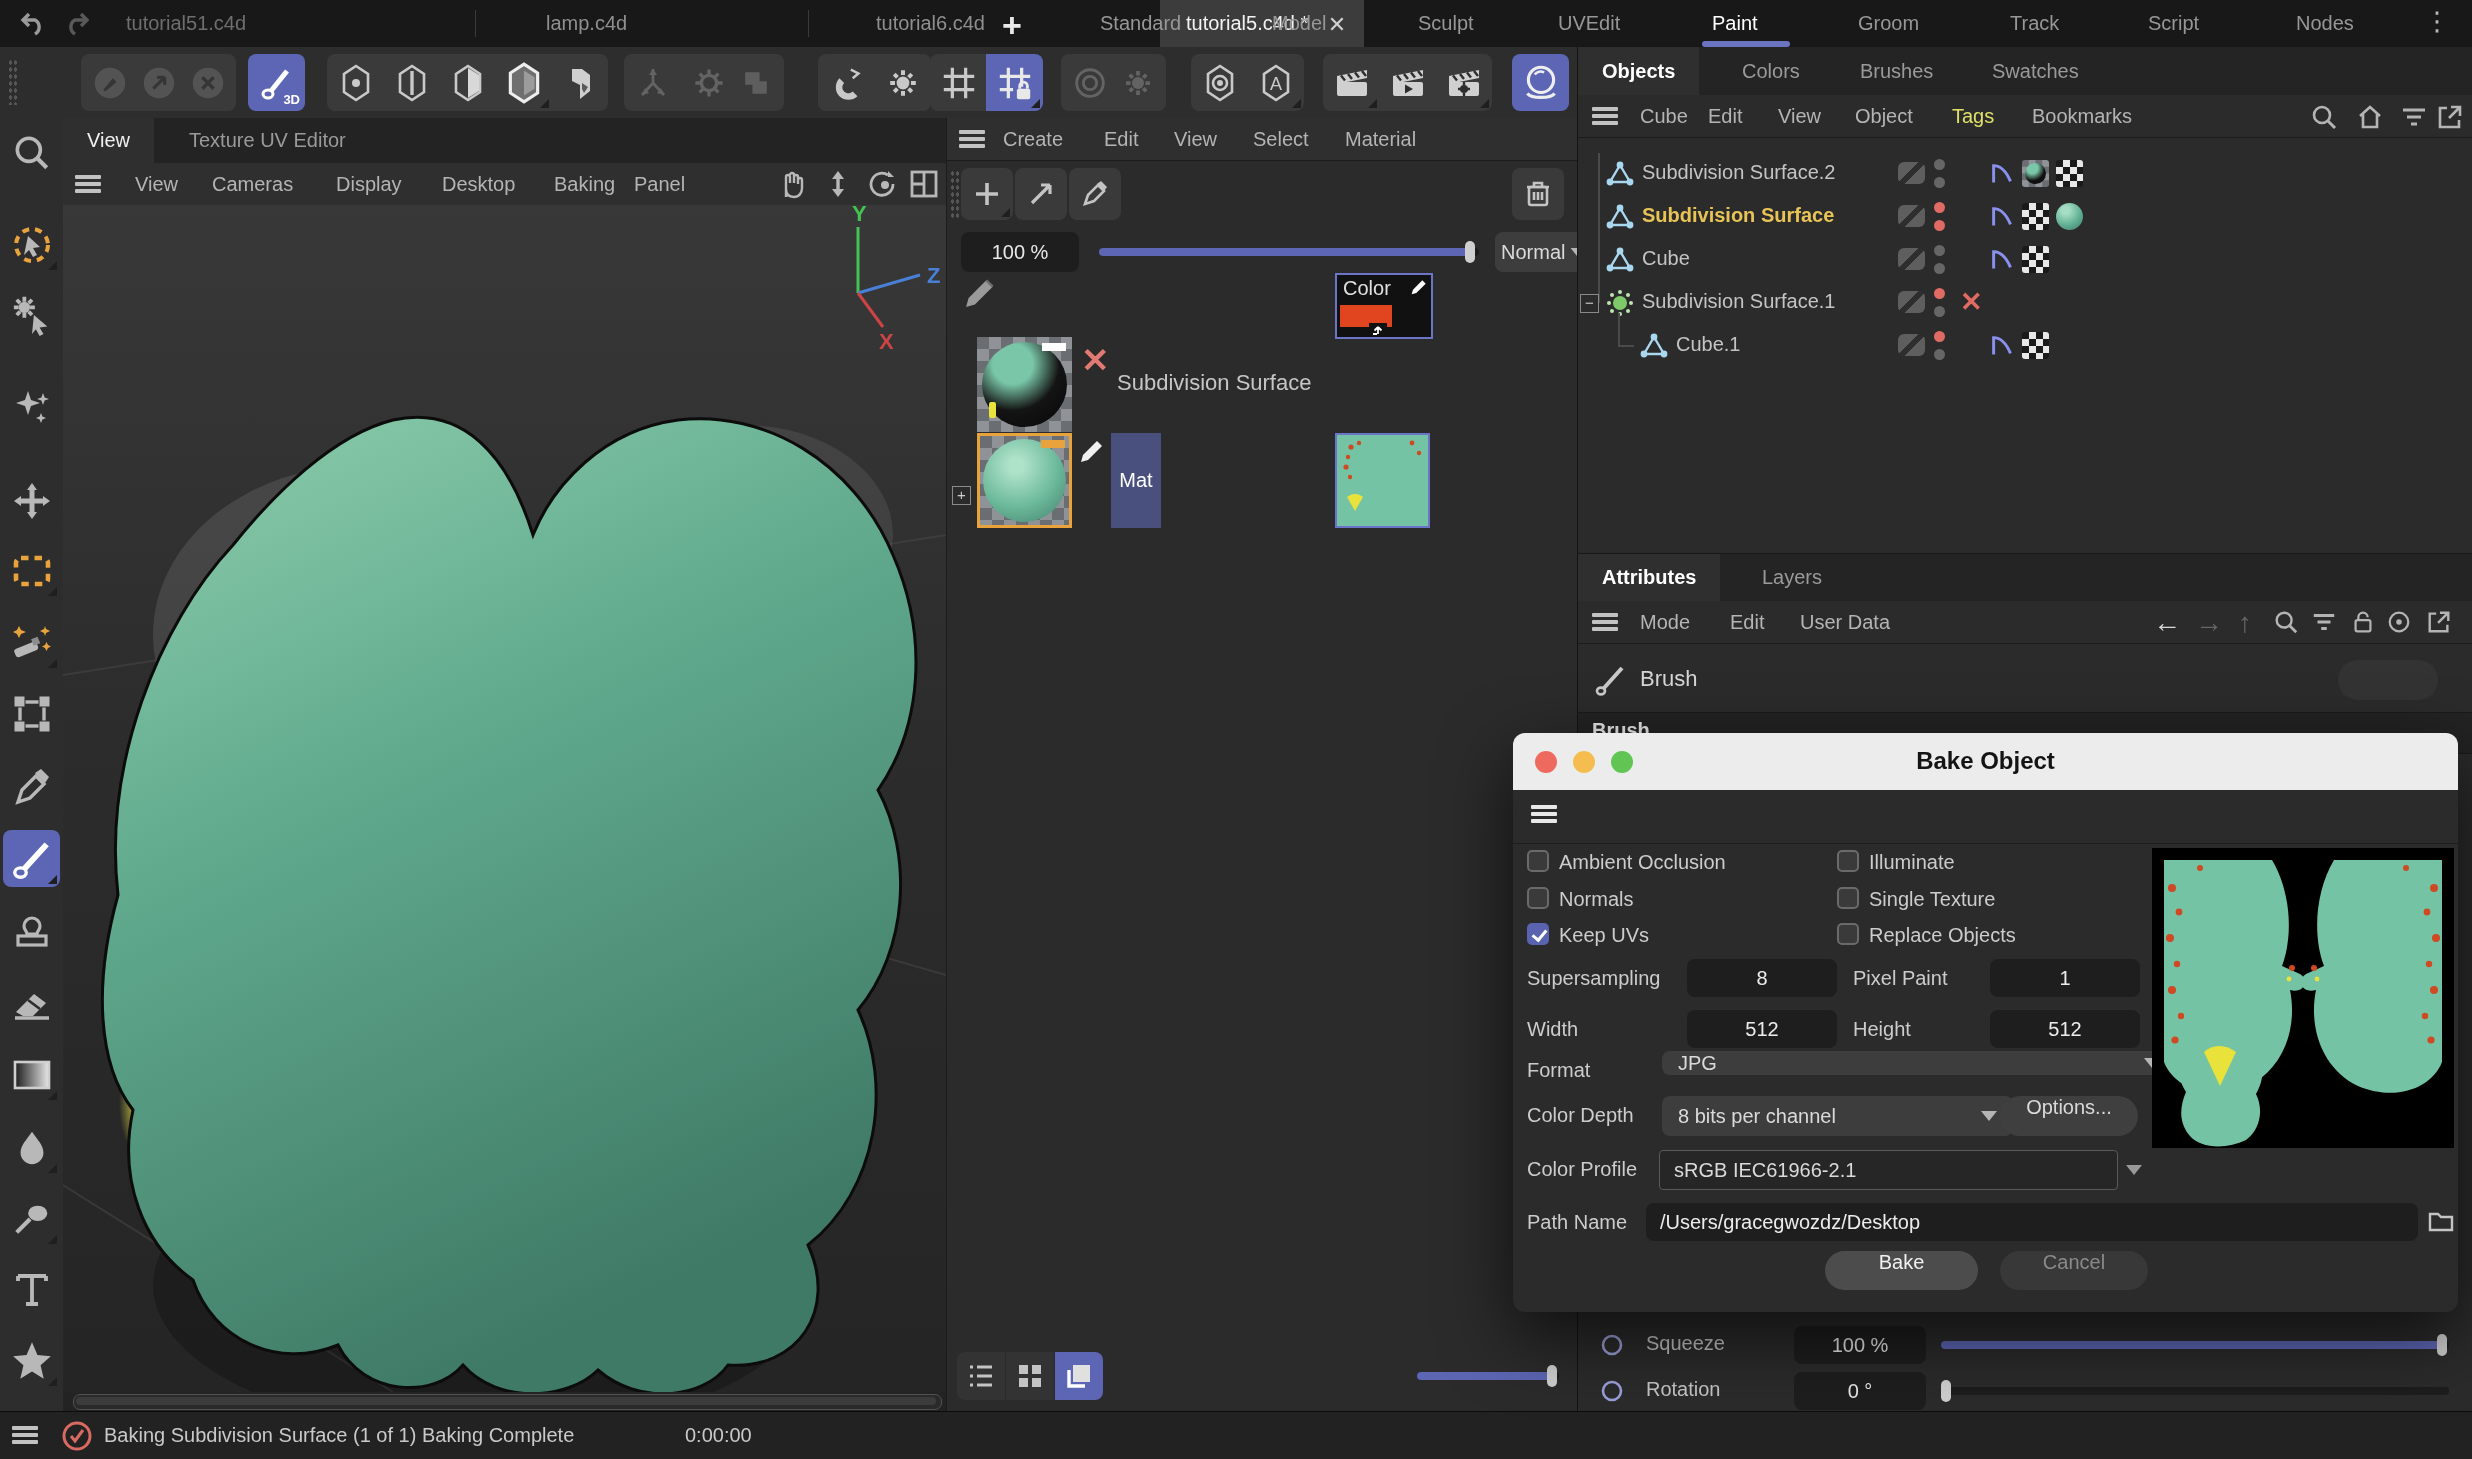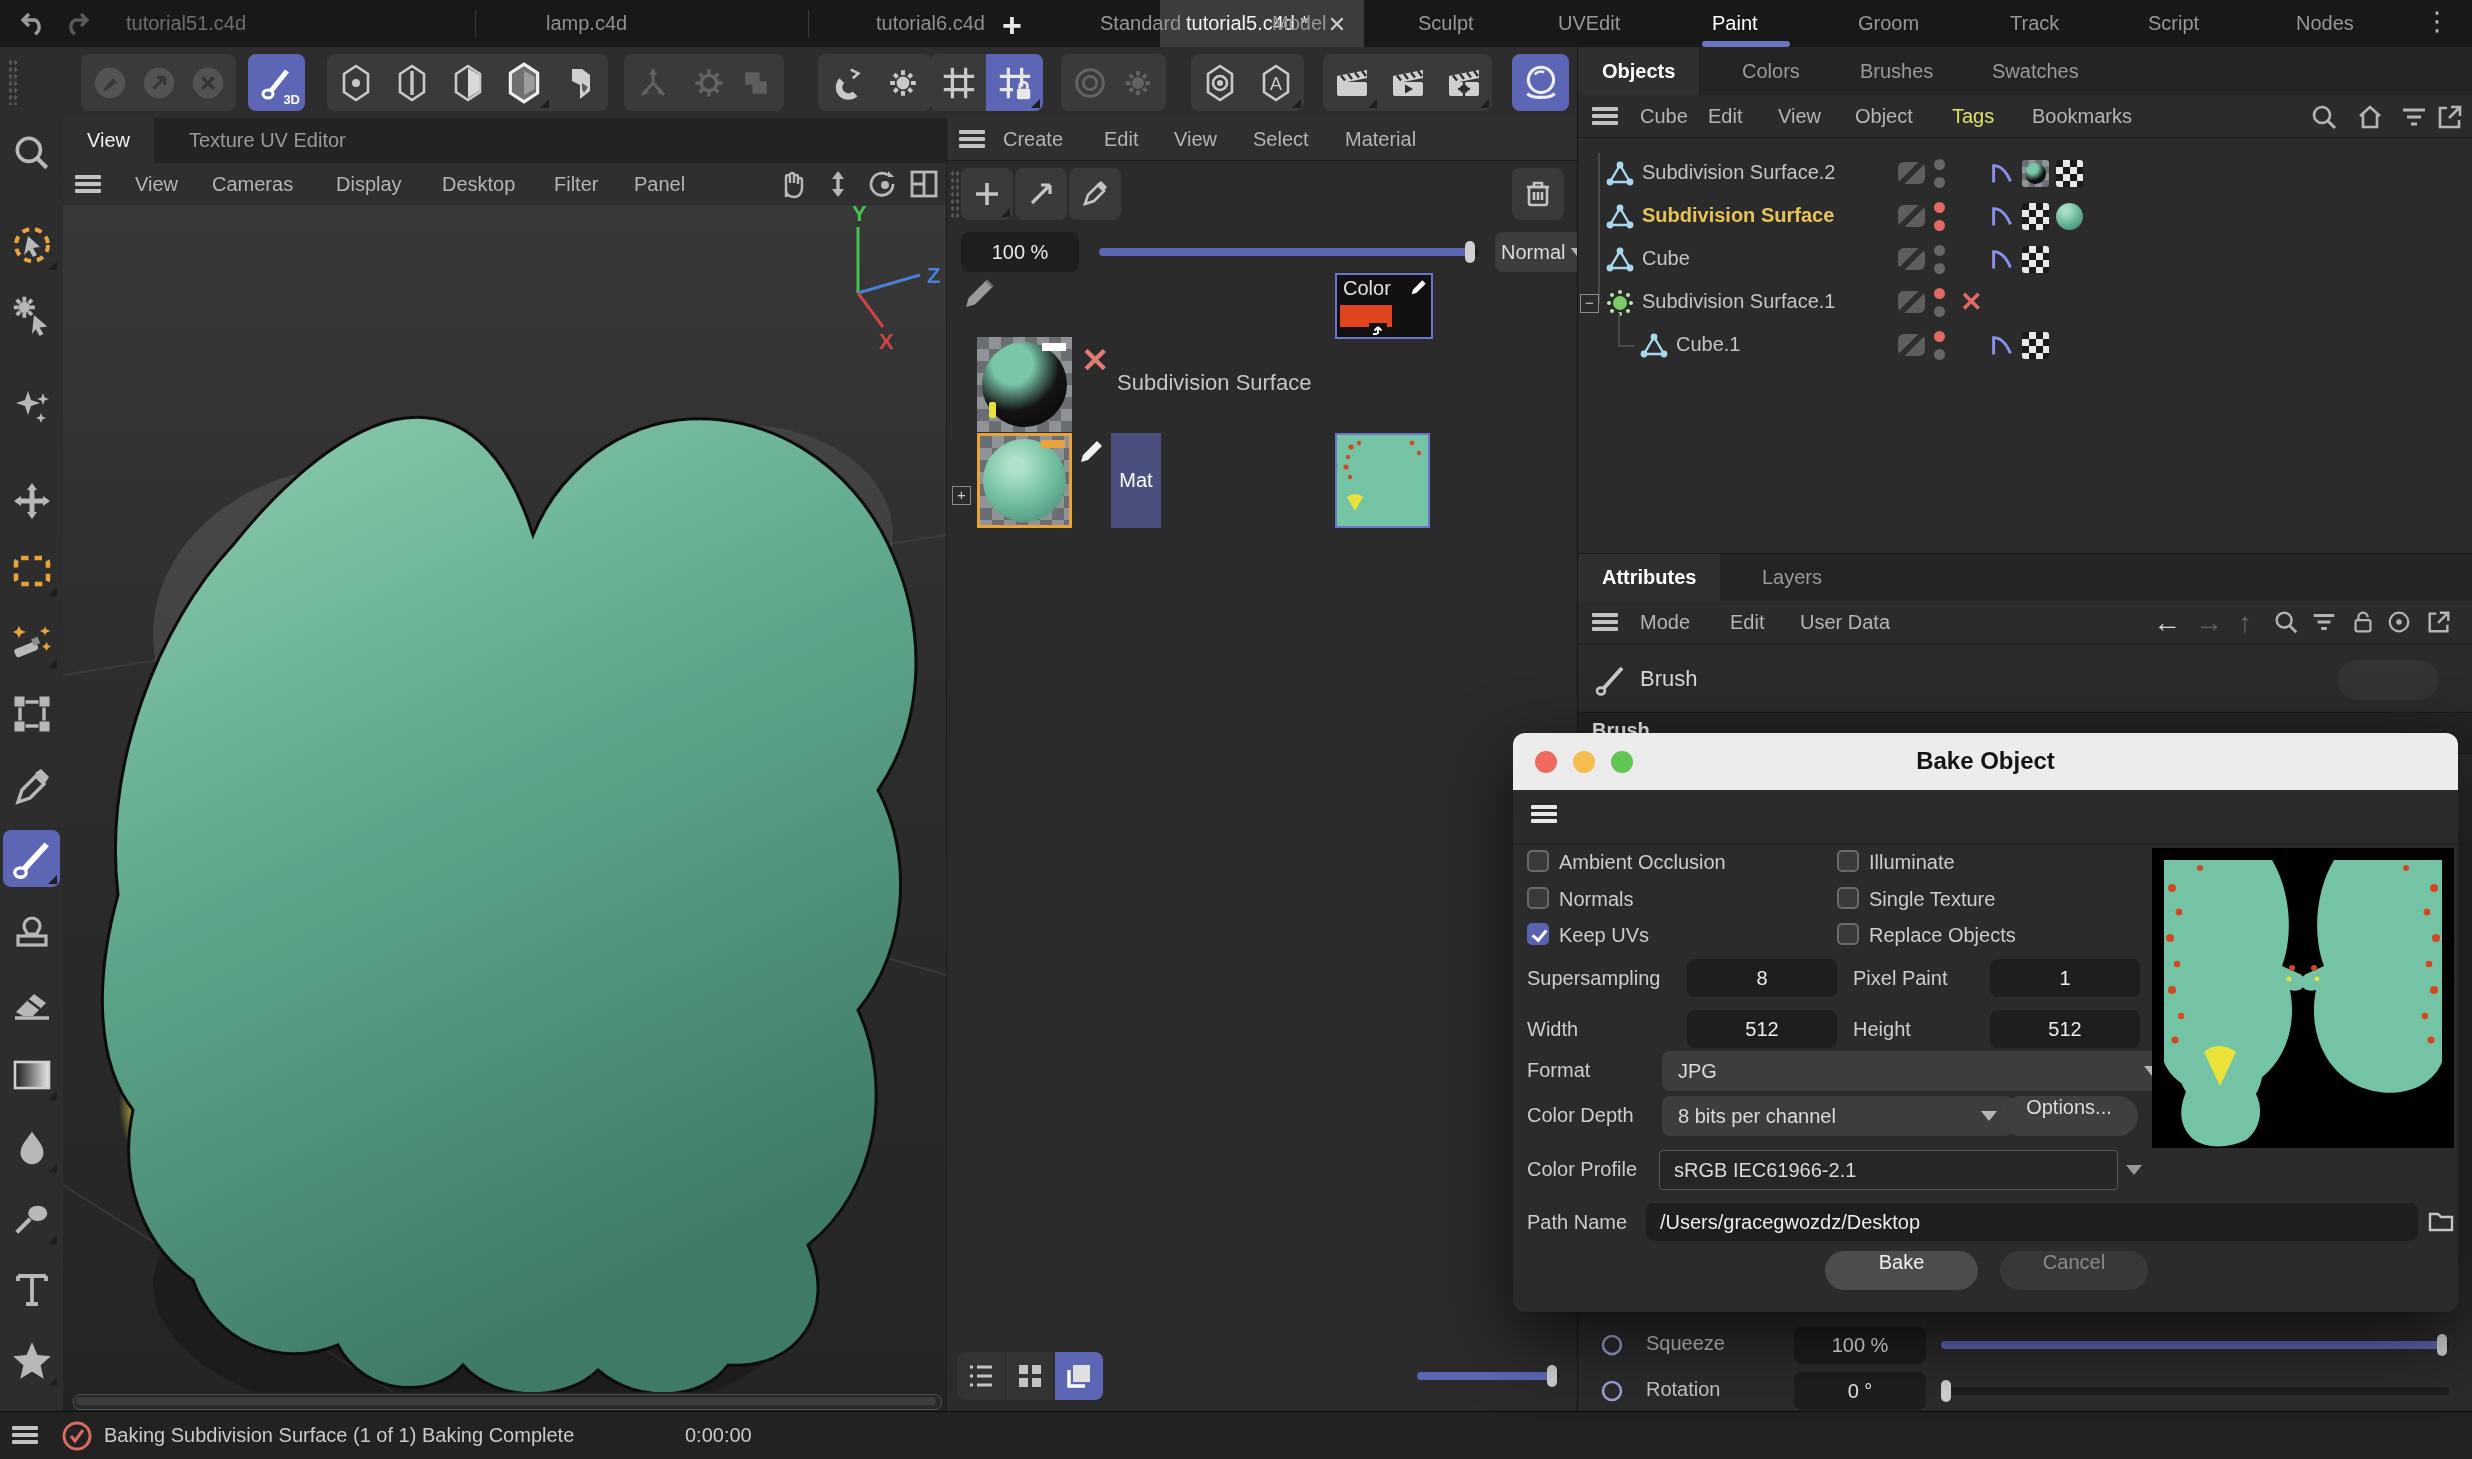--- a/index.html
+++ b/index.html
@@ -466,21 +466,21 @@
       <div class="m-item" style="left:149px">
           <span>Cameras</span>
         </div>
       <div class="m-item" style="left:273px">
           <span>Display</span>
         </div>
       <div class="m-item" style="left:379px">
           <span>Desktop</span>
         </div>
       <div class="m-item" style="left:491px">
-          <span>Filter</span>
+          <span>Baking</span>
         </div>
       <div class="m-item" style="left:571px">
           <span>Panel</span>
         </div>
       <span class="abs" style="left:714px;top:6px">
         <svg width="30" height="30" viewBox="0 0 30 30">
             <path d="M9 28V16M9 16V8a2 2 0 0 1 4 0v6m0-8a2 2 0 0 1 4 0v8m0-6a2 2 0 0 1 4 0v7m0-4a2 2 0 0 1 4 0v8c0 5-3 9-8 9s-8-3-8-8" stroke="#b8b8b8" stroke-width="2.4" fill="none"></path>
           </svg>
         </span>
       <span class="abs" style="left:760px;top:6px">
@@ -1037,21 +1037,21 @@
     <span class="dlg-label" style="left:14px;top:285px">Width</span>
     <div class="din" style="left:174px;top:277px;width:150px;height:38px">
         <span>512</span>
       </div>
     <span class="dlg-label" style="left:340px;top:285px">Height</span>
     <div class="din" style="left:477px;top:277px;width:150px;height:38px">
         <span>512</span>
       </div>
 
     <span class="dlg-label" style="left:14px;top:326px">Format</span>
-    <div class="drop" style="left:149px;top:318px;width:482px;height:40px;justify-content:space-between">
+    <div class="drop" style="left:149px;top:318px;width:482px;height:24px;justify-content:space-between">
       <span>JPG</span>
         <i class="caret"></i>
       </div>
 
     <span class="dlg-label" style="left:14px;top:371px">Color Depth</span>
     <div class="drop" style="left:149px;top:363px;width:319px;height:40px;justify-content:space-between">
       <span>8 bits per channel</span>
         <i class="caret"></i>
       </div>
     <div class="btn" style="left:487px;top:363px;width:138px;height:40px;background:#3f3f3f;color:#dadada">

